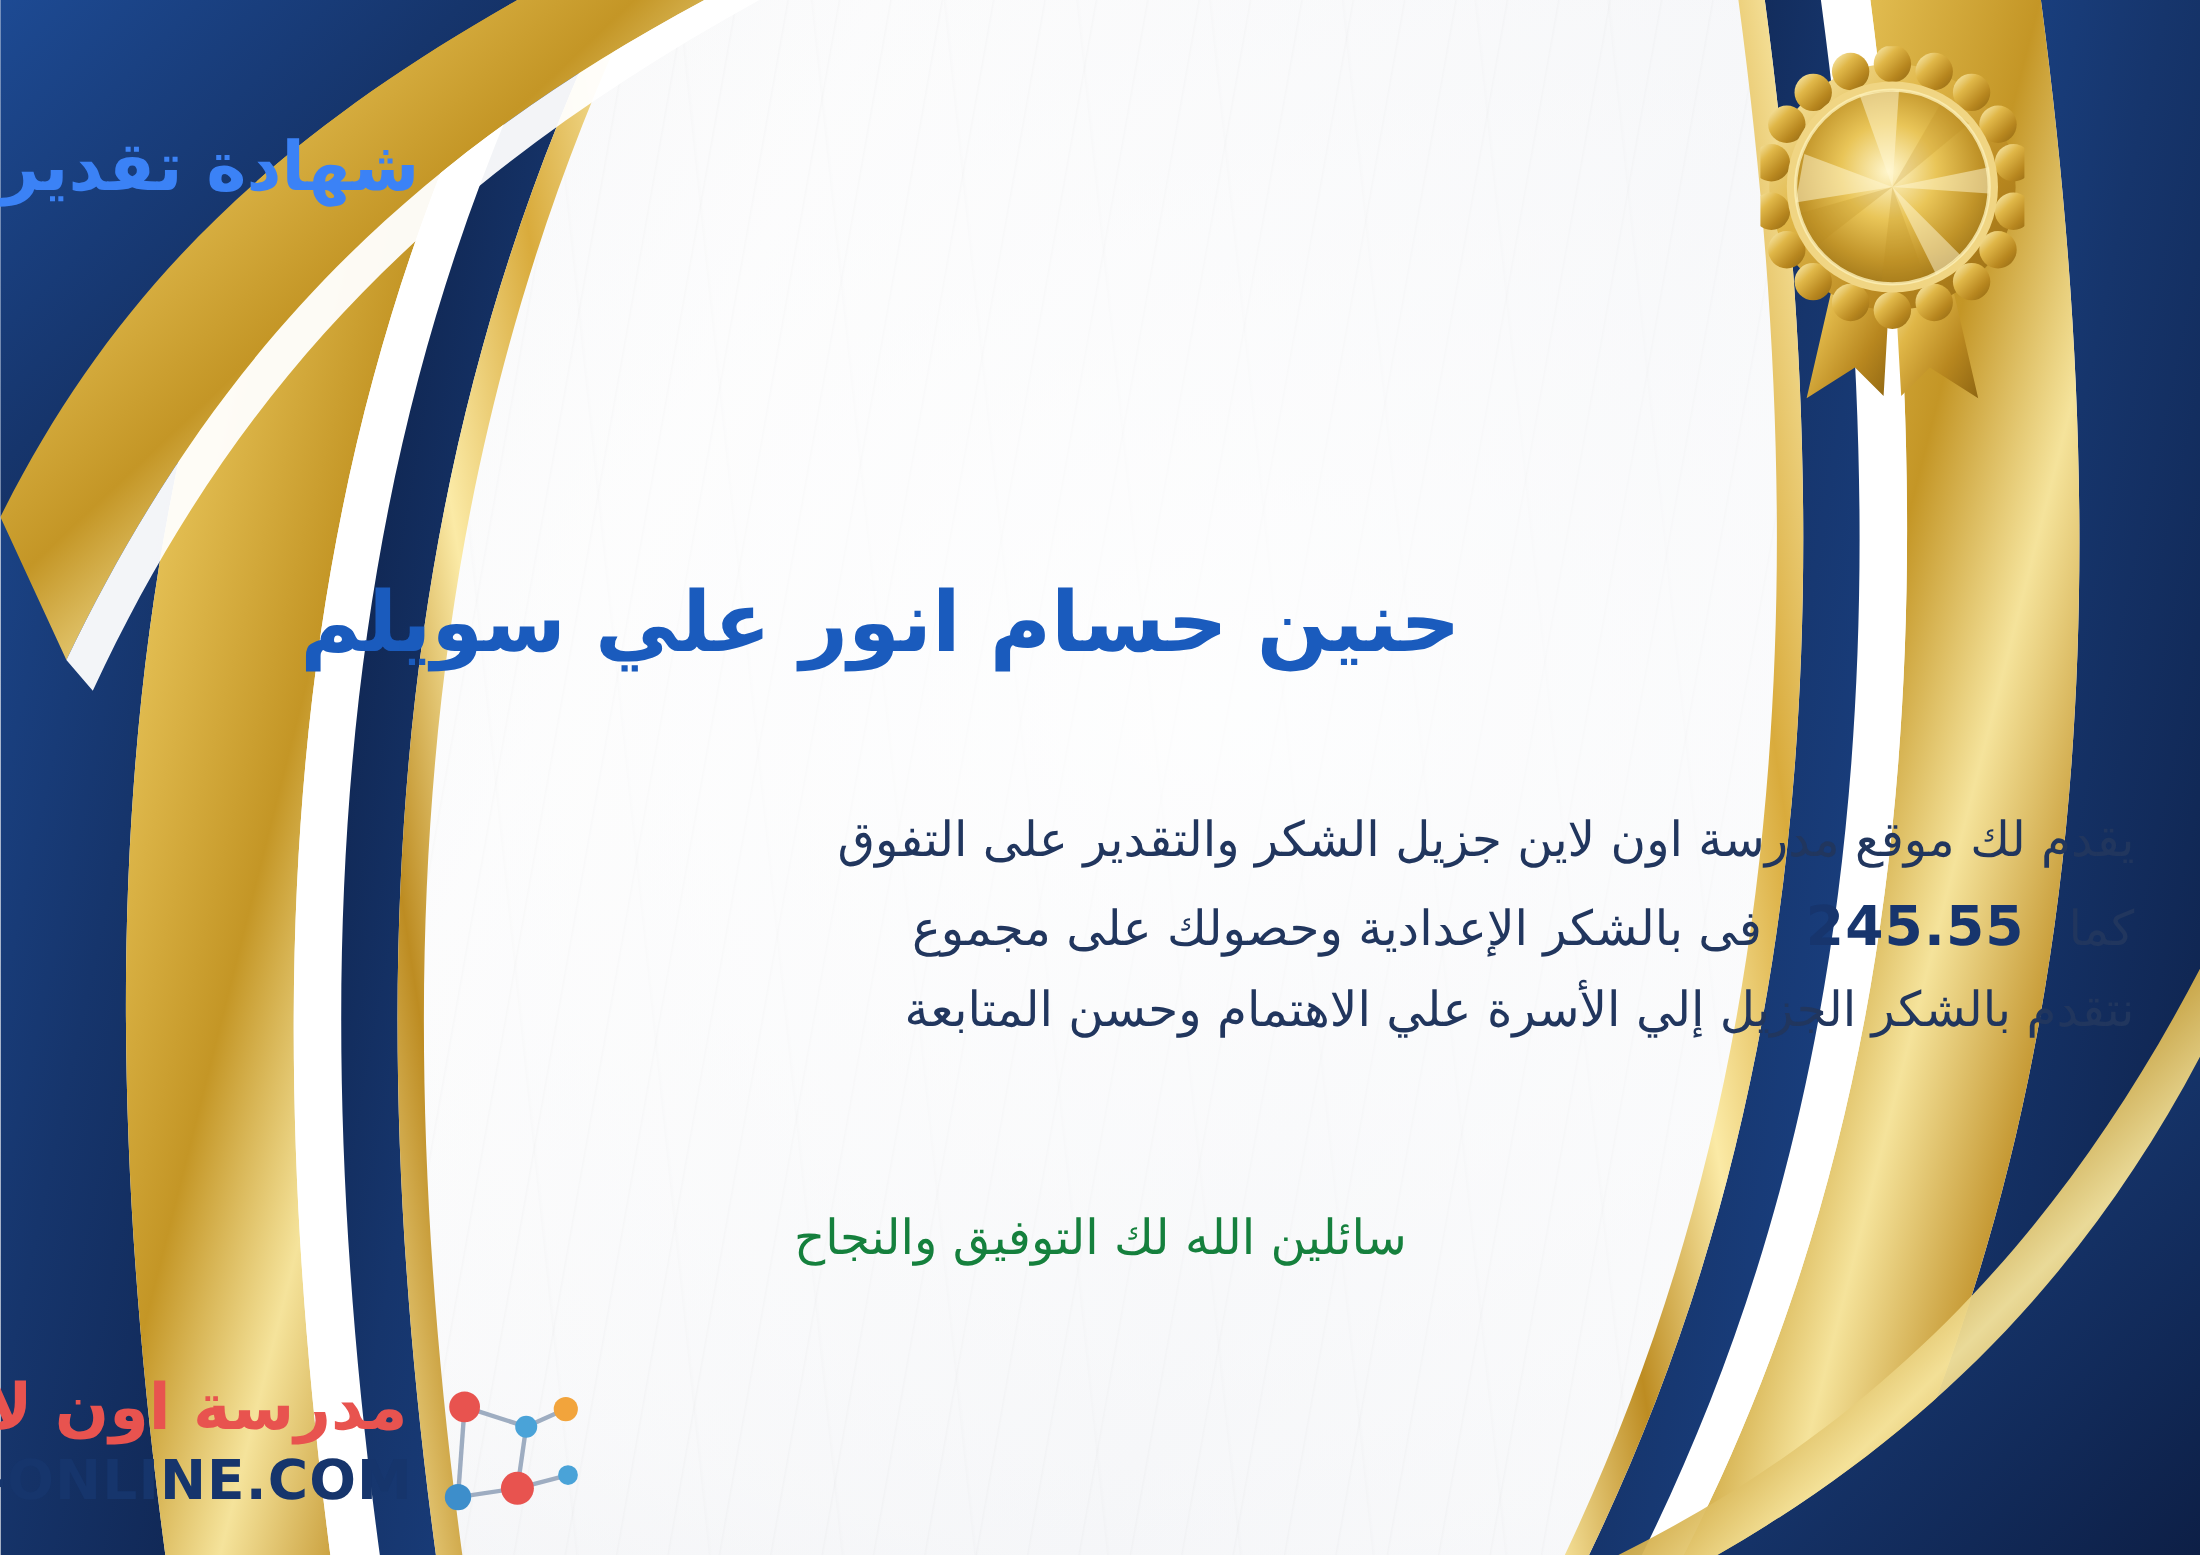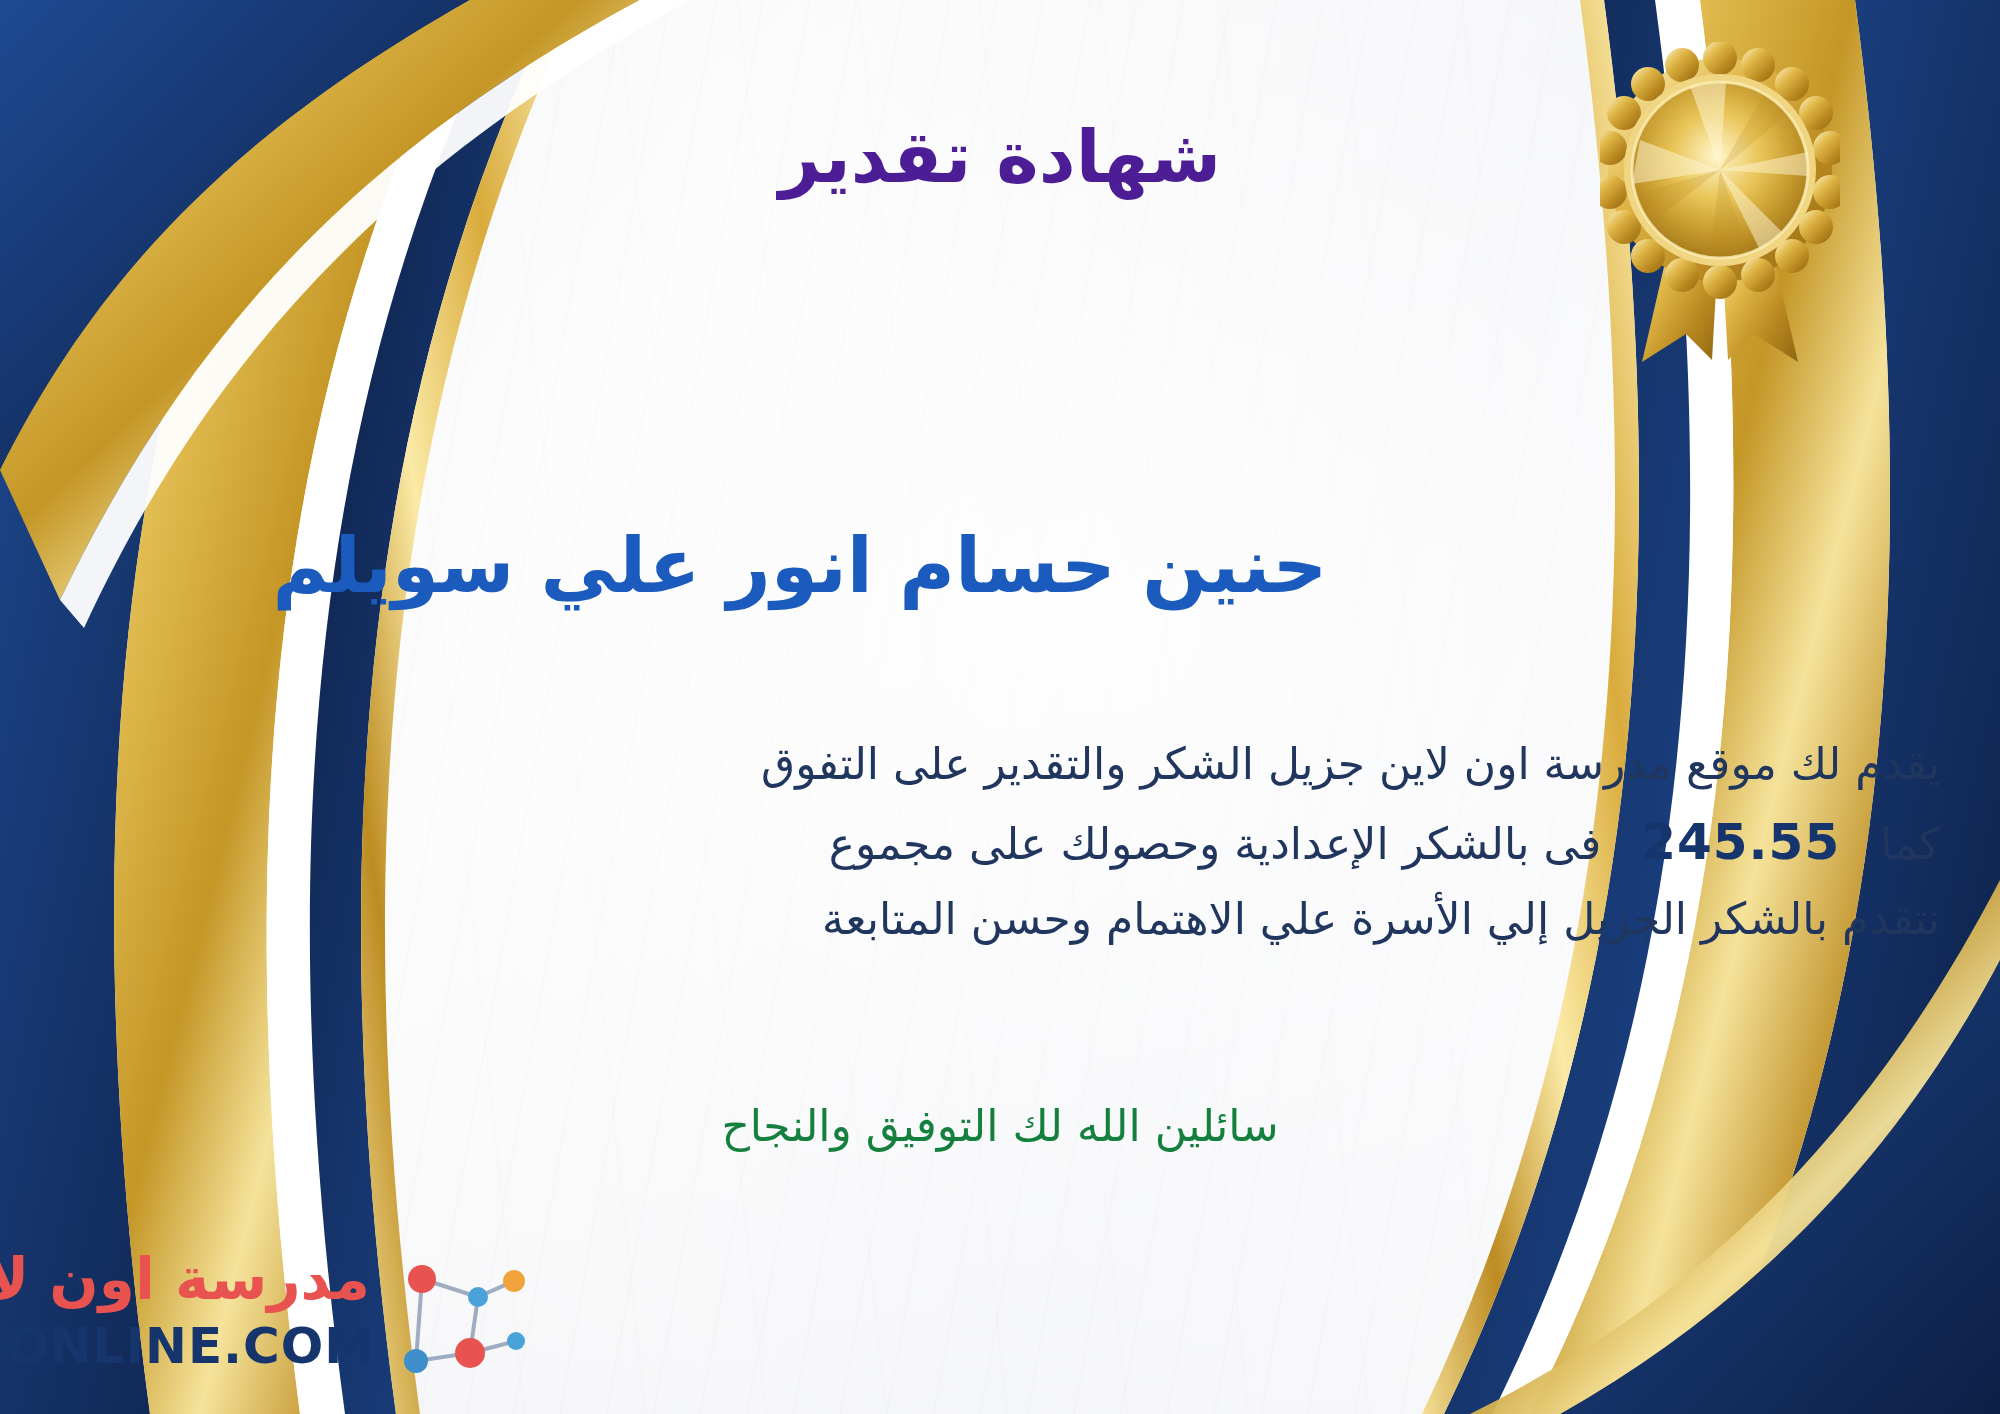--- a/index.html
+++ b/index.html
@@ -63,24 +63,24 @@
     position: absolute;
     inset: 0;
     z-index: 5;
   }
 
   .title {
     position: absolute;
     top: 118px;
     left: 0;
     width: 2000px;
-    text-align: center;
-    font-size: 72px;
-    font-weight: 700;
-    color: #4c1d95;
+    text-align: left;
+    font-size: 62px;
+    font-weight: 700;
+    color: #3b82f6;
     letter-spacing: 1px;
     line-height: 1.1;
   }
 
   .medal {
     position: absolute;
     top: 42px;
     left: 1600px;
     width: 240px;
     height: 330px;

